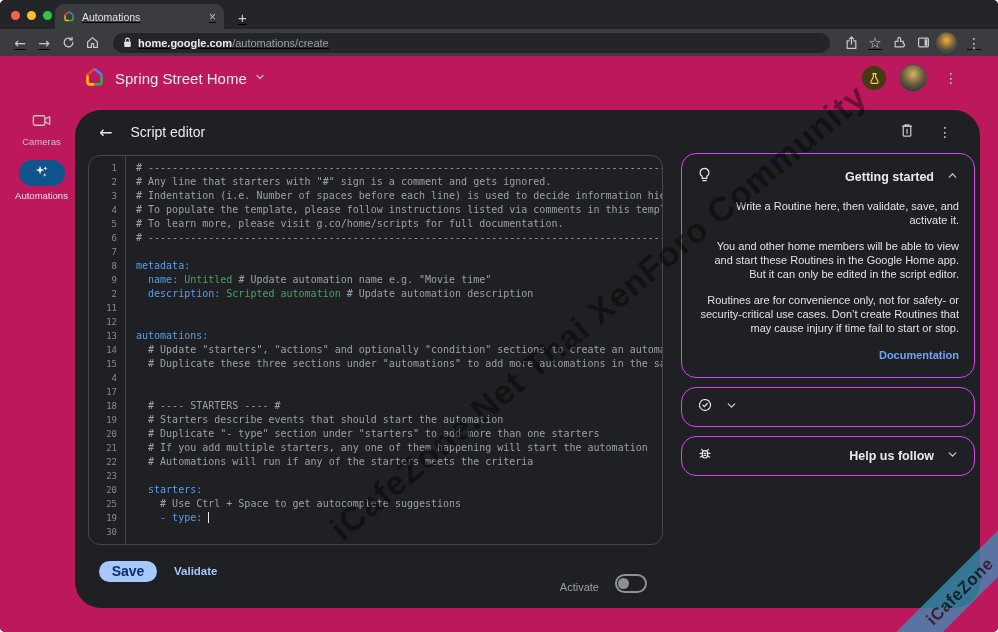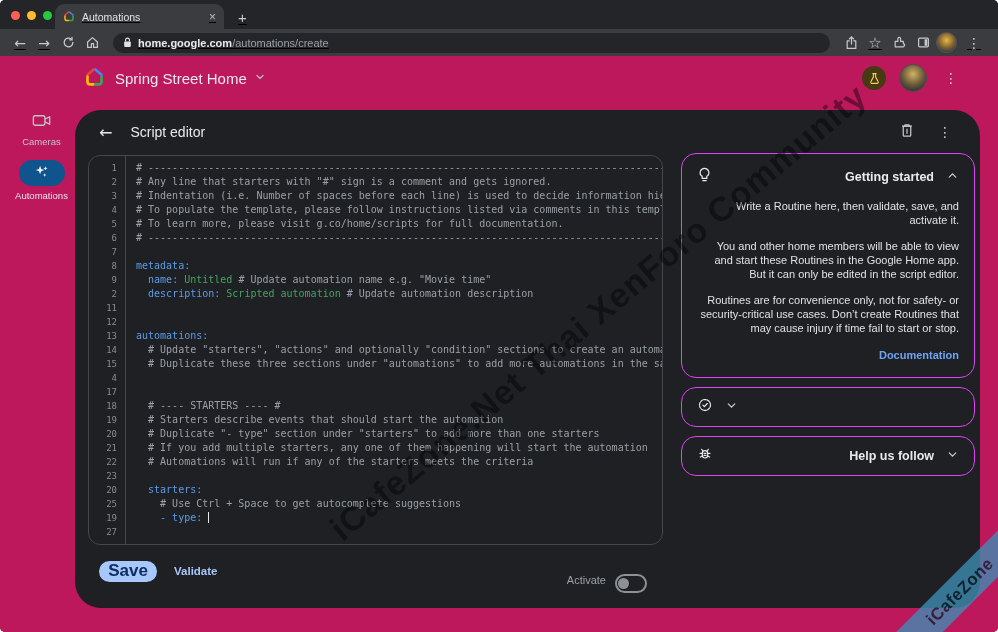--- a/index.html
+++ b/index.html
@@ -52,23 +52,23 @@
   .codearea{flex:1;padding:5px 0 0 10px;font-family:"DejaVu Sans Mono",monospace;font-size:10px;line-height:14px;white-space:pre;overflow:hidden;}
   .cl{height:14px;}
   .tk-k{color:var(--key-color,#5c9ce6);}
   .tk-v{color:var(--value-color,#44a45f);}
   .tk-c{color:var(--comment-color,#9aa0a6);}
   .tk-p{color:var(--plain-color,#c5c9cd);}
   .cursor{display:inline-block;width:1px;height:11px;background:#e8eaed;vertical-align:-2px;}
 
   
   .bottombar{position:absolute;left:13px;top:447px;width:575px;height:28px;display:flex;align-items:center;box-sizing:border-box;padding-right:16px;}
-  .save-btn{width:58px;height:21px;border-radius:14px;background:var(--accent-blue,#a8c7fa);color:#0d3060;font-size:17px;font-weight:bold;display:flex;align-items:center;justify-content:center;margin-left:11px;}
+  .save-btn{width:58px;height:21px;border-radius:14px;background:var(--accent-blue,#a8c7fa);color:#0d3060;font-size:14px;font-weight:bold;display:flex;align-items:center;justify-content:center;margin-left:11px;}
   .validate-btn{margin-left:17px;color:var(--accent-blue,#a8c7fa);font-size:11.5px;font-weight:bold;}
-  .activate-wrap{margin-left:auto;display:flex;align-items:flex-start;gap:9px;margin-top:24px;}
+  .activate-wrap{margin-left:auto;display:flex;align-items:flex-end;gap:16px;margin-top:24px;}
   .activate-label{color:#9aa0a6;font-size:11px;}
   .toggle{width:32px;height:19px;border:2px solid #8d9196;border-radius:11px;box-sizing:border-box;display:flex;align-items:center;padding-left:1px;}
   .toggle-knob{width:11px;height:11px;border-radius:50%;background:#8d9196;}
 
   
   .right-pane{position:absolute;left:606px;top:43px;width:294px;display:flex;flex-direction:column;}
   .info-card{border:1px solid #d946ef;border-radius:15px;background:transparent;box-sizing:border-box;text-align:right;}
   .gs-card{padding:13px 15px 14px 15px;}
   .info-head{display:flex;align-items:center;gap:12px;}
   .info-title{font-size:12.5px;font-weight:bold;color:#e8eaed;flex:1;}
@@ -243,21 +243,21 @@
             <div>17</div>
             <div>18</div>
             <div>19</div>
             <div>20</div>
             <div>21</div>
             <div>22</div>
             <div>23</div>
             <div>20</div>
             <div>25</div>
             <div>19</div>
-            <div>27</div>
+            <div>30</div>
           </div>
         <div class="codearea" id="codearea"><div class="cl"><span class="tk-c"># ------------------------------------------------------------------------------------------------------------------------</span></div><div class="cl"><span class="tk-c"># Any line that starters with "#" sign is a comment and gets ignored.</span></div><div class="cl"><span class="tk-c"># Indentation (i.e. Number of spaces before each line) is used to decide information hierarchy</span></div><div class="cl"><span class="tk-c"># To populate the template, please follow instructions listed via comments in this template</span></div><div class="cl"><span class="tk-c"># To learn more, please visit g.co/home/scripts for full documentation.</span></div><div class="cl"><span class="tk-c"># ------------------------------------------------------------------------------------------------------------------------</span></div><div class="cl"></div><div class="cl"><span class="tk-k">metadata:</span></div><div class="cl"><span class="tk-p">  </span><span class="tk-k">name:</span><span class="tk-p"> </span><span class="tk-v">Untitled</span><span class="tk-c"> # Update automation name e.g. "Movie time"</span></div><div class="cl"><span class="tk-p">  </span><span class="tk-k">description:</span><span class="tk-p"> </span><span class="tk-v">Scripted automation</span><span class="tk-c"> # Update automation description</span></div><div class="cl"></div><div class="cl"></div><div class="cl"><span class="tk-k">automations:</span></div><div class="cl"><span class="tk-c">  # Update "starters", "actions" and optionally "condition" sections to create an automation</span></div><div class="cl"><span class="tk-c">  # Duplicate these three sections under "automations" to add more automations in the same script</span></div><div class="cl"></div><div class="cl"></div><div class="cl"><span class="tk-c">  # ---- STARTERS ---- #</span></div><div class="cl"><span class="tk-c">  # Starters describe events that should start the automation</span></div><div class="cl"><span class="tk-c">  # Duplicate "- type" section under "starters" to add more than one starters</span></div><div class="cl"><span class="tk-c">  # If you add multiple starters, any one of them happening will start the automation</span></div><div class="cl"><span class="tk-c">  # Automations will run if any of the starters meets the criteria</span></div><div class="cl"></div><div class="cl"><span class="tk-k">  starters:</span></div><div class="cl"><span class="tk-c">    # Use Ctrl + Space to get autocomplete suggestions</span></div><div class="cl"><span class="tk-k">    - type:</span><span class="tk-p"> </span><span class="cursor"></span></div><div class="cl"></div></div>
       </div>
 
       <div class="bottombar">
         <div class="save-btn">Save</div>
         <div class="validate-btn">Validate</div>
         <div class="activate-wrap">
           <span class="activate-label">Activate</span>
           <div class="toggle">

